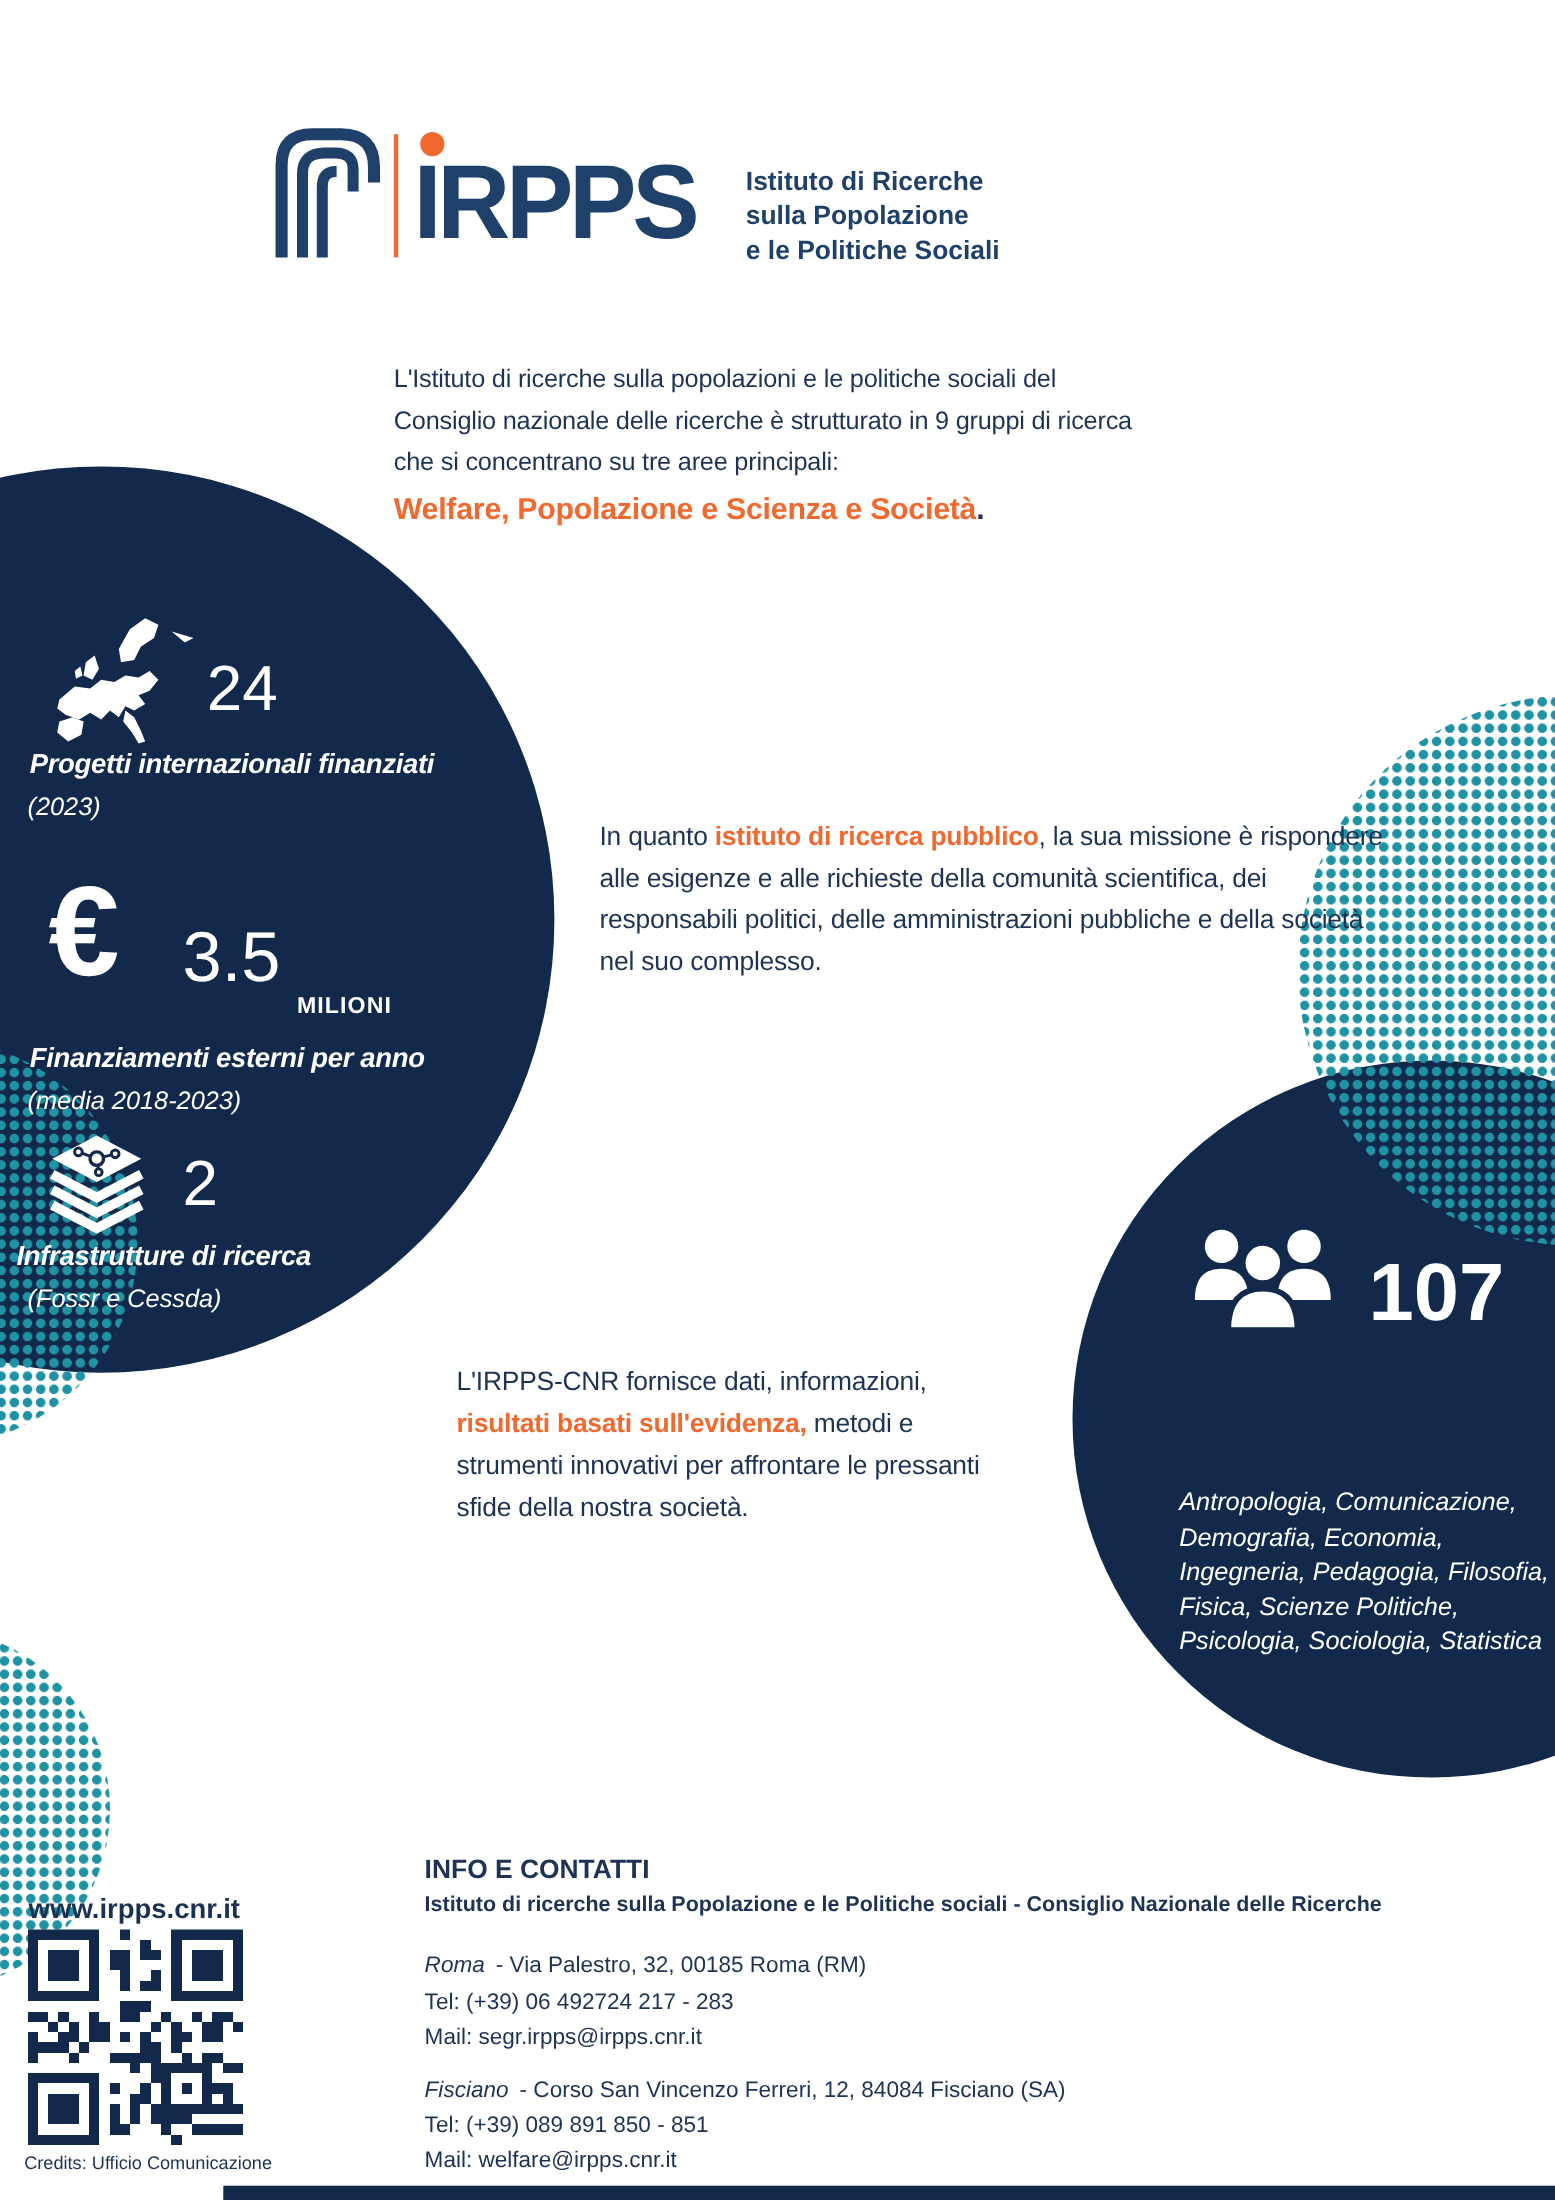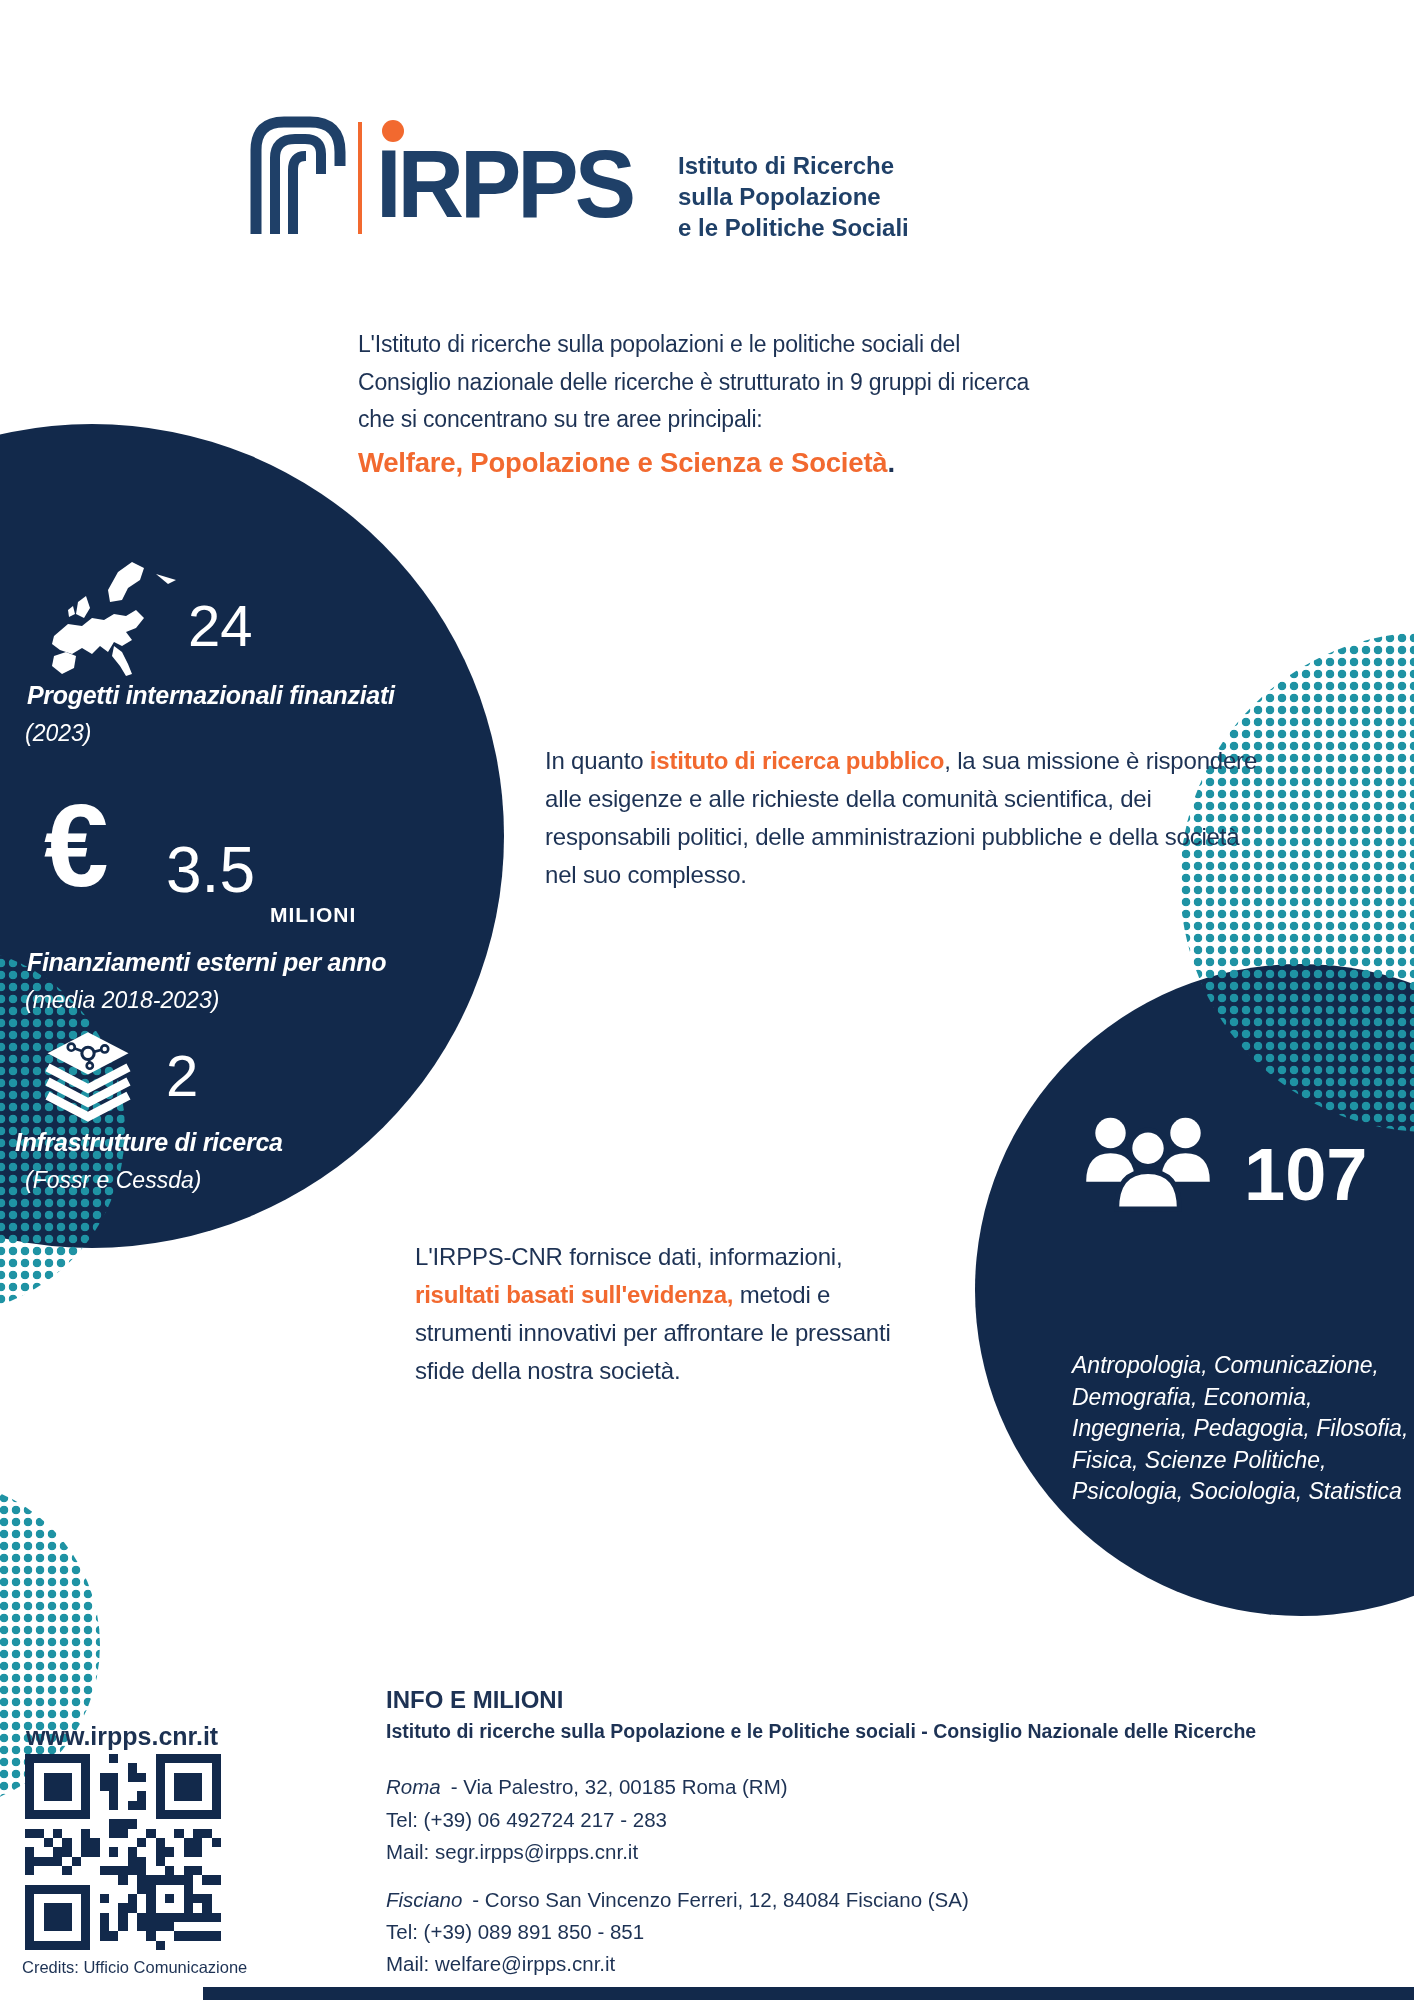--- a/index.html
+++ b/index.html
@@ -158,21 +158,21 @@
   </svg>
   <div class="staff-num">107</div>
   <div class="staff-disc">
     <div>Antropologia, Comunicazione,</div>
     <div>Demografia, Economia,</div>
     <div>Ingegneria, Pedagogia, Filosofia,</div>
     <div>Fisica, Scienze Politiche,</div>
     <div>Psicologia, Sociologia, Statistica</div>
   </div>
 
-  <div class="contact-header">INFO E MILIONI</div>
+  <div class="contact-header">INFO E CONTATTI</div>
   <div class="contact-subtitle">Istituto di ricerche sulla Popolazione e le Politiche sociali - Consiglio Nazionale delle Ricerche</div>
 
   <div class="contact-line" style="top:1775px;"><span class="city">Roma</span><span>-  Via Palestro, 32, 00185 Roma (RM)</span></div>
   <div class="contact-line" style="top:1808px;">Tel: (+39) 06 492724 217 - 283</div>
   <div class="contact-line" style="top:1840px;">Mail: segr.irpps@irpps.cnr.it</div>
 
   <div class="contact-line" style="top:1888px;"><span class="city">Fisciano</span><span>-  Corso San Vincenzo Ferreri, 12, 84084 Fisciano (SA)</span></div>
   <div class="contact-line" style="top:1920px;">Tel: (+39) 089 891 850 - 851</div>
   <div class="contact-line" style="top:1952px;">Mail: welfare@irpps.cnr.it</div>
 

